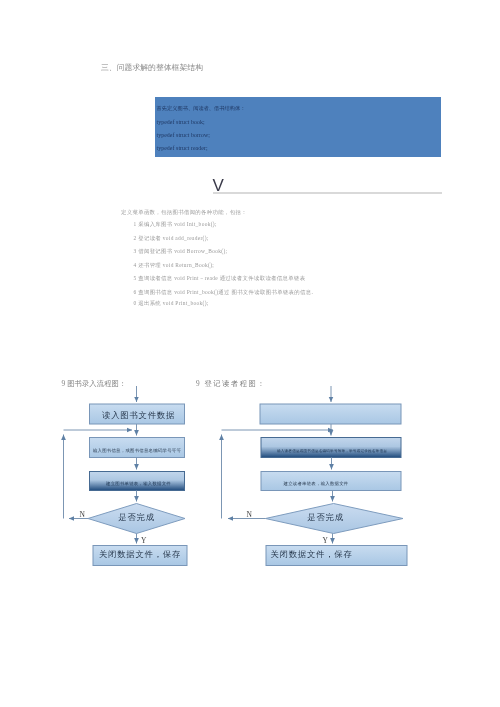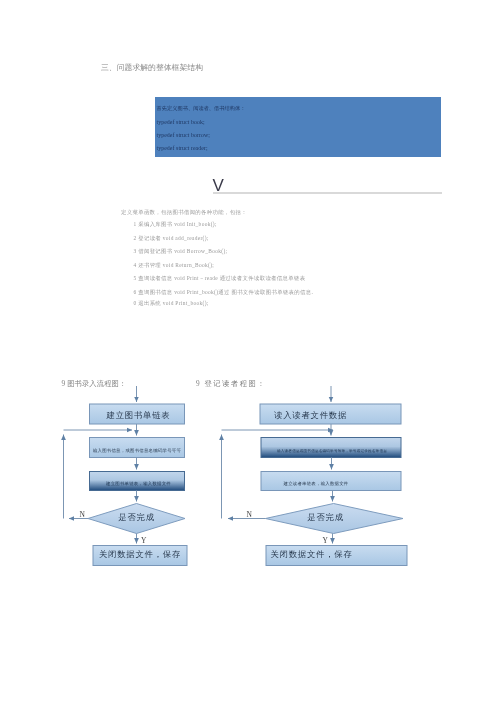--- a/index.html
+++ b/index.html
@@ -108,28 +108,27 @@
       <path class="conn" d="M332.5,490.5 L332.5,501.5" marker-end="url(#ar)"></path>
       <polygon points="333.5,503.5 403,518.5 333.5,533.5 265.5,518.5" class="dia"></polygon>
       <path class="conn" d="M332.5,533.5 L332.5,543.5" marker-end="url(#ar)"></path>
       <rect x="266" y="545.5" width="141" height="20"></rect>
       <path class="conn" d="M265.5,518.5 L228,518.5" marker-end="url(#ar)"></path>
       <path class="conn" d="M221.5,518.5 L221.5,434.5" marker-end="url(#ar)"></path>
       <path class="conn" d="M221.5,430 L333,430" marker-end="url(#ar)"></path>
     </g>
   </svg>
 
-  <div class="fcl t1" style="left:91px;top:406.5px;width:95px;height:20px">建立图书单链表</div>
+  <div class="fcl t1" style="left:91px;top:406.5px;width:95px;height:20px">读入图书文件数据</div>
   <div class="fcl t2" style="left:89.5px;top:441.5px;width:95px;height:20px">输入图书信息，或图书信息名编码学号等等</div>
   <div class="fcl t2 w" style="left:91px;top:475px;width:95px;height:19px">建立图书单链表，输入数据文件</div>
   <div class="fcl t1" style="left:88px;top:505px;width:97px;height:27px">是否完成</div>
   <div class="fcl t1" style="left:93px;top:545.5px;width:94px;height:20px">关闭数据文件，保存</div>
   <div class="nl" style="left:79.5px;top:511px">N</div>
   <div class="nl" style="left:141px;top:537px">Y</div>
 
-  <div class="fcl t1" style="left:240px;top:406.5px;width:141px;height:20px">读入读者文件数据</div>
   <div class="fcl t3 w" style="left:262px;top:441.5px;width:140px;height:20px">输入读者信息或图书信息名编码学号等等，学号或记录姓名等信息</div>
   <div class="fcl t2" style="left:246px;top:474.5px;width:140px;height:19px">建立读者单链表，输入数据文件</div>
   <div class="fcl t1" style="left:253px;top:505px;width:145px;height:27px">是否完成</div>
   <div class="fcl t1" style="left:241px;top:545.5px;width:141px;height:20px">关闭数据文件，保存</div>
   <div class="nl" style="left:246.5px;top:511px">N</div>
   <div class="nl" style="left:322.5px;top:537px">Y</div>
 </div>
 
 </body></html>

